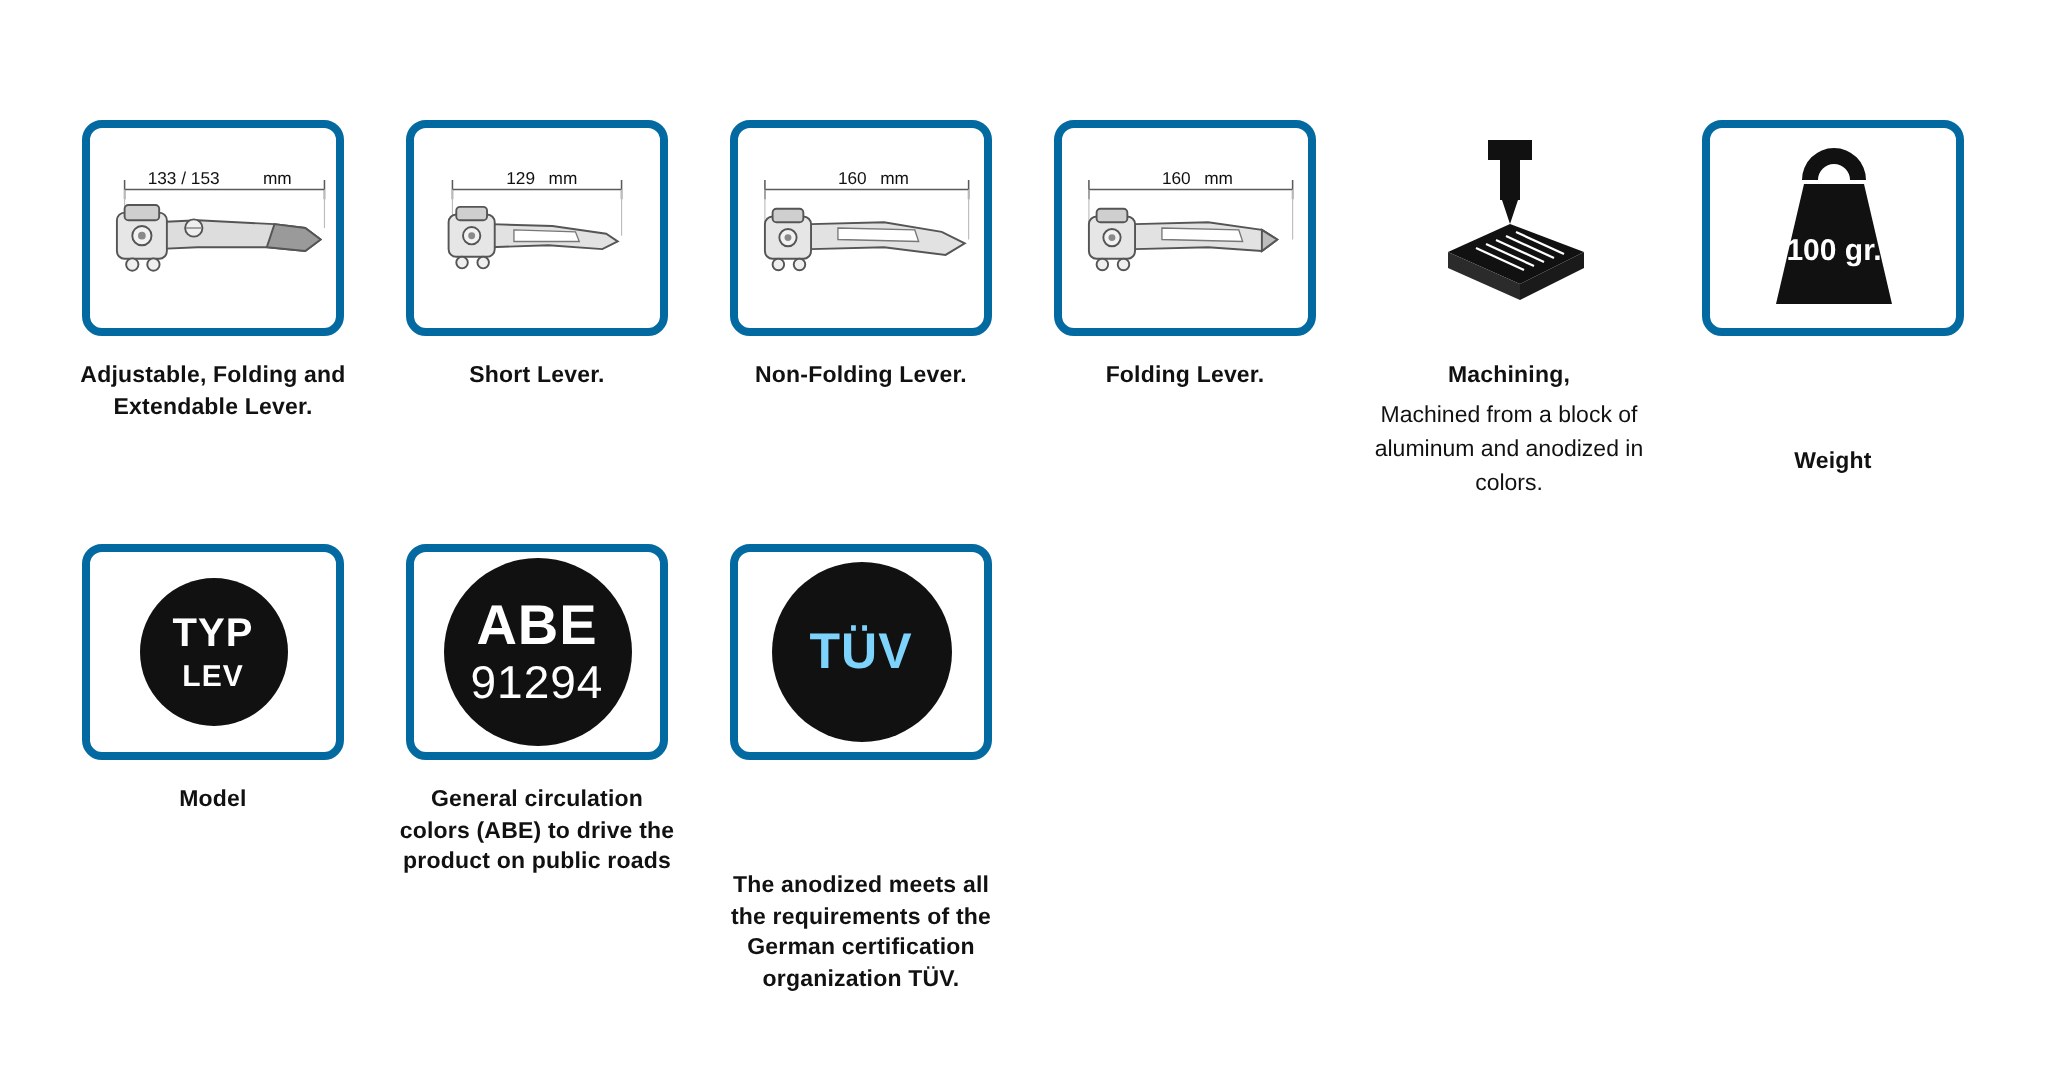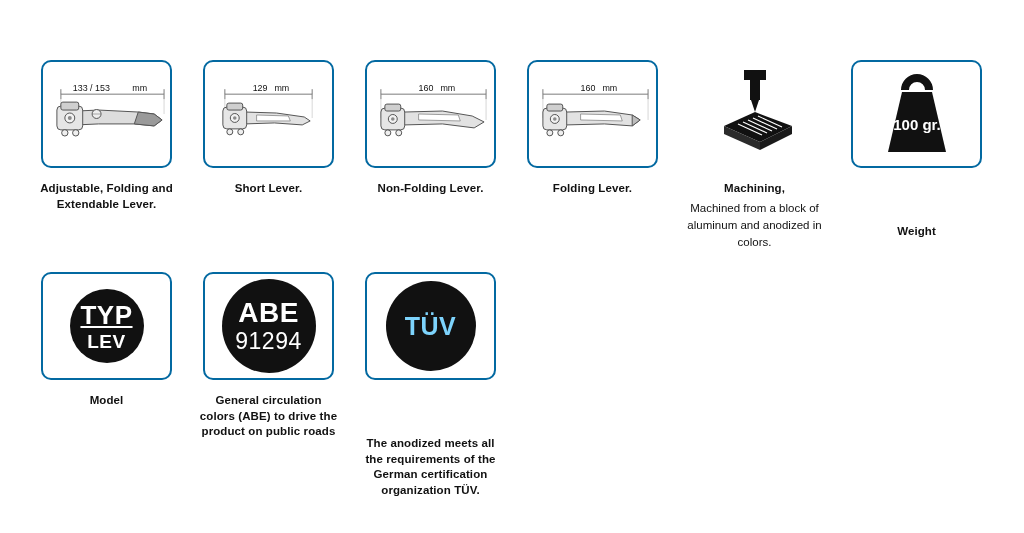--- a/index.html
+++ b/index.html
@@ -43,21 +43,21 @@
     margin-right: 29px;
     display: flex;
     flex-direction: column;
     align-items: center;
   }
   .feature:last-child { margin-right: 0; gap: 43px; }
 
   .card {
     width: 131px;
     height: 108px;
-    border: 2px solid #0369a1;
+    border: 4px solid #0369a1;
     border-radius: 10px;
     background: #ffffff;
     box-sizing: border-box;
     display: flex;
     align-items: center;
     justify-content: center;
     position: relative;
     overflow: hidden;
   }
   .card.noborder {
@@ -100,27 +100,26 @@
     border-radius: 50%;
     background: #111111;
     color: #ffffff;
     display: flex;
     flex-direction: column;
     align-items: center;
     justify-content: center;
     line-height: 1;
   }
   .badge-circle .l1 {
-    font-size: 26px;
-    font-weight: bold;
-    letter-spacing: 0.5px;
-    text-decoration: underline;
+    font-size: 20px;
+    font-weight: bold;
+    letter-spacing: 0.5px;
   }
   .badge-circle .l2 {
-    font-size: 19px;
+    font-size: 15px;
     font-weight: bold;
     margin-top: 4px;
     letter-spacing: 0.5px;
   }
 
   .abe-circle {
     width: 94px;
     height: 94px;
     border-radius: 50%;
     background: #111111;

